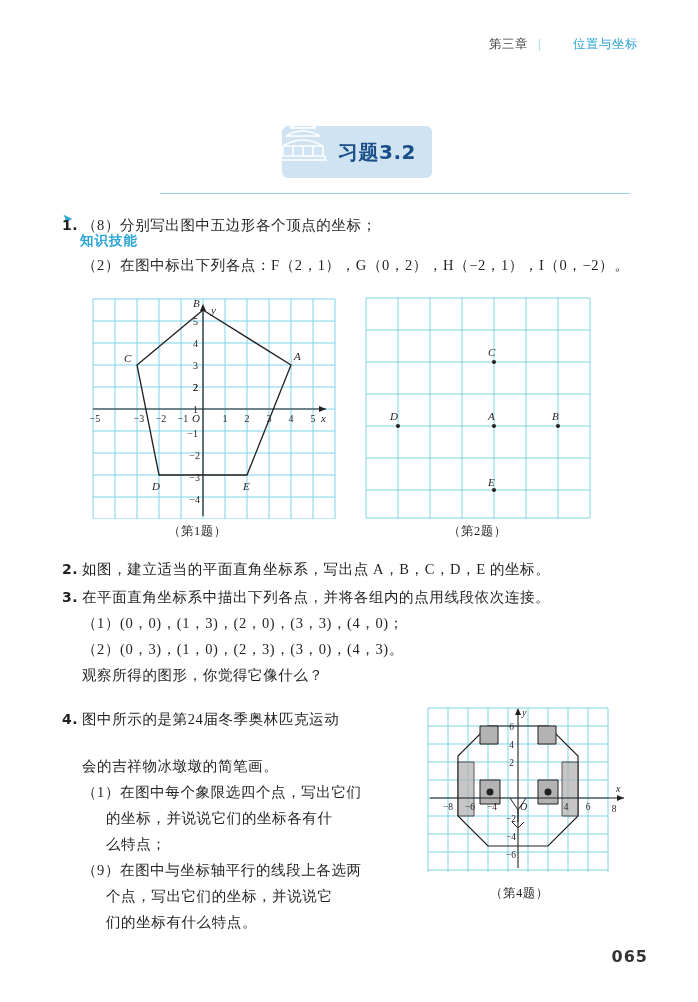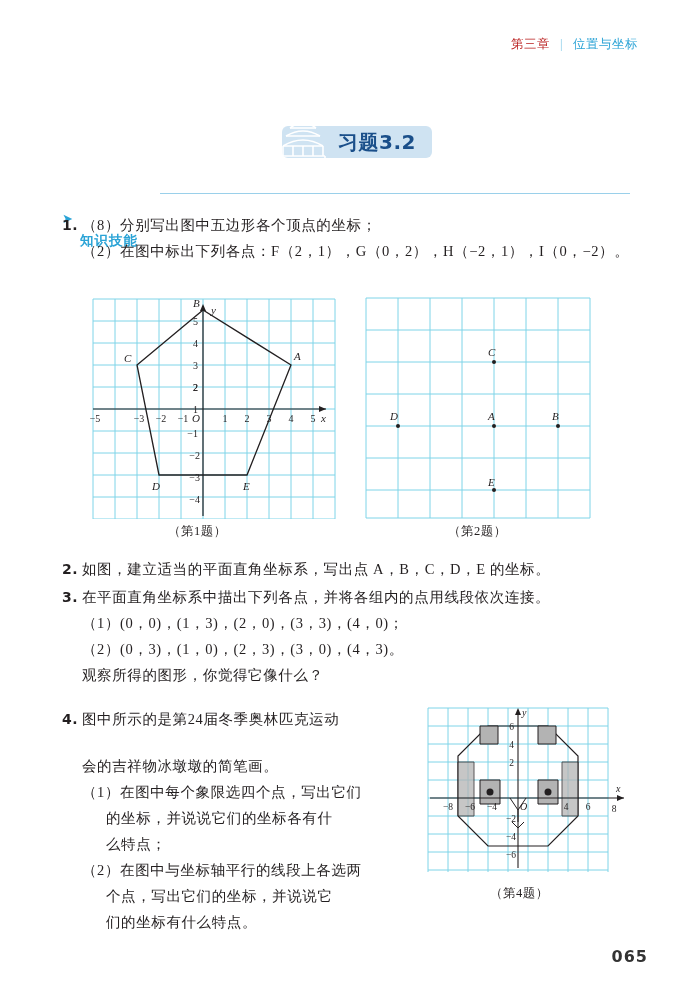--- a/index.html
+++ b/index.html
@@ -12,28 +12,28 @@
     overflow:hidden;
   }
   .page{position:absolute;inset:0;}
 
   
   .header{
     position:absolute;top:36px;right:60px;
     display:flex;align-items:center;gap:10px;
     font-size:12.5px;letter-spacing:.5px;
   }
-  .header .chap{color:#b91c1c;}
+  .header .chap{color:#404040;}
   .header .bar{color:#2aa3d6;opacity:.6;}
-  .header .sec{color:#2aa3d6;}
+  .header .sec{color:#2aa3d6;margin-left:22px;}
 
   
   .banner{
     position:absolute;left:282px;top:126px;
-    width:150px;height:32px;
+    width:150px;height:52px;
     background:#cfe3f2;
     border-radius:6px;
     display:flex;align-items:center;justify-content:flex-end;
     box-sizing:border-box;padding-right:16px;
   }
   .banner .ttl{
     font-family:"DejaVu Sans", sans-serif;
     font-weight:bold;font-size:20px;color:#1a4f8a;
     letter-spacing:.5px;
   }
@@ -125,21 +125,21 @@
     <span class="arrow">➤</span>
     <span class="txt">知识技能</span>
   </div>
   <div class="sec-rule"></div>
 
   <div class="q" style="left:62px;top:212px;width:580px;">
     <div style="display:flex;">
       <span class="qnum" style="width:20px;flex:none;">1.</span>
       <span>（8）分别写出图中五边形各个顶点的坐标；</span>
     </div>
-    <div style="padding-left:20px;">（2）在图中标出下列各点：F（2，1），G（0，2），H（−2，1），I（0，−2）。</div>
+    <div style="padding-left:20px;margin-top:14px;">（2）在图中标出下列各点：F（2，1），G（0，2），H（−2，1），I（0，−2）。</div>
   </div>
 
   <div style="position:absolute;left:88px;top:294px;">
     <svg width="250" height="225" viewBox="0 0 250 225">
 
       <g stroke="#7fd4e8" stroke-width="1">
 
         <line x1="5" y1="5" x2="5" y2="225"></line>
         <line x1="27" y1="5" x2="27" y2="225"></line>
         <line x1="49" y1="5" x2="49" y2="225"></line>
@@ -276,21 +276,21 @@
 
   <div class="q" style="left:62px;top:706px;width:330px;">
     <div style="display:flex;">
       <span class="qnum" style="width:20px;flex:none;">4.</span>
       <span>图中所示的是第24届冬季奥林匹克运动</span>
     </div>
     <div style="padding-left:20px;margin-top:21px;">会的吉祥物冰墩墩的简笔画。</div>
     <div style="padding-left:20px;">（1）在图中每个象限选四个点，写出它们</div>
     <div style="padding-left:44px;">的坐标，并说说它们的坐标各有什</div>
     <div style="padding-left:44px;">么特点；</div>
-    <div style="padding-left:20px;">（2）在图中与坐标轴平行的线段上各选两</div>
+    <div style="padding-left:20px;">（9）在图中与坐标轴平行的线段上各选两</div>
     <div style="padding-left:44px;">个点，写出它们的坐标，并说说它</div>
     <div style="padding-left:44px;">们的坐标有什么特点。</div>
   </div>
 
   <div style="position:absolute;left:418px;top:700px;">
     <svg width="220" height="180" viewBox="0 0 220 180">
       <g stroke="#7fd4e8" stroke-width="1">
         <line x1="10" y1="8" x2="10" y2="172"></line>
         <line x1="30" y1="8" x2="30" y2="172"></line>
         <line x1="50" y1="8" x2="50" y2="172"></line>

